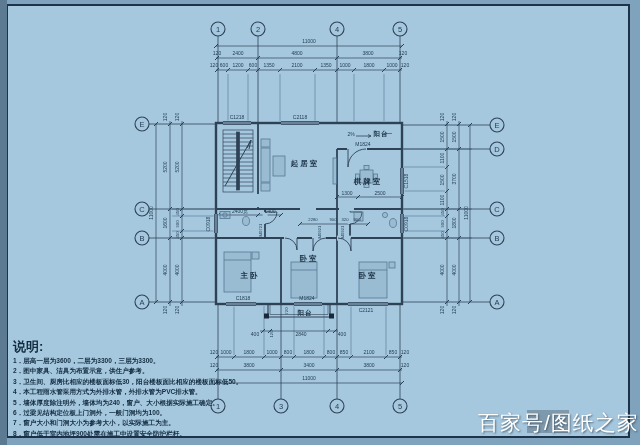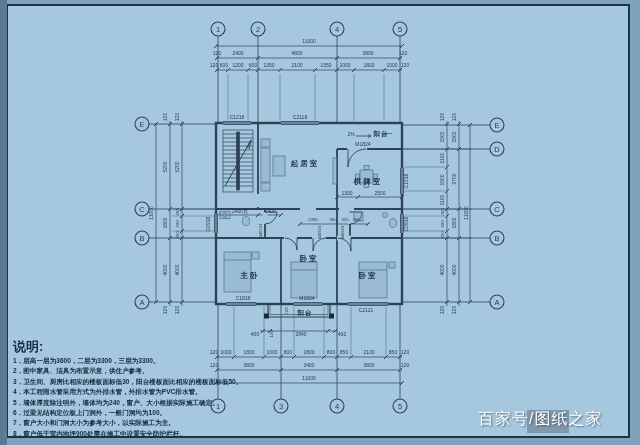--- a/index.html
+++ b/index.html
@@ -12,21 +12,21 @@
   svg text{font-family:"Liberation Sans","DejaVu Sans",sans-serif;fill:#1f3a50;}
   .dim{font-size:5px;}
   .dim4{font-size:4.2px;}
   .axis{font-size:7.5px;}
   .room{font-size:7.5px;letter-spacing:2px;font-weight:bold;fill:#1b3143;}
   .lbl{font-size:5px;}
   .notes{position:absolute;left:13px;top:338px;width:200px;color:#132c40;}
   .notes-title{font-size:13px;font-weight:bold;}
   .note-line{font-size:6.6px;line-height:10.4px;white-space:nowrap;font-weight:bold;}
   .watermark{position:absolute;left:478px;top:409px;width:160px;height:26px;color:#ffffff;
-             font-size:16px;letter-spacing:1px;text-shadow:1px 1px 2px rgba(40,60,75,.7);
+             font-size:21px;letter-spacing:1px;text-shadow:1px 1px 2px rgba(40,60,75,.7);
              white-space:nowrap;}
   .wm-box{position:absolute;left:527px;top:410px;width:42px;height:23px;
           background:rgba(95,115,130,.55);}
 </style>
 </head>
 <body>
 
 <div class="sheet"></div>
 <div class="edge-shade"></div>
 

